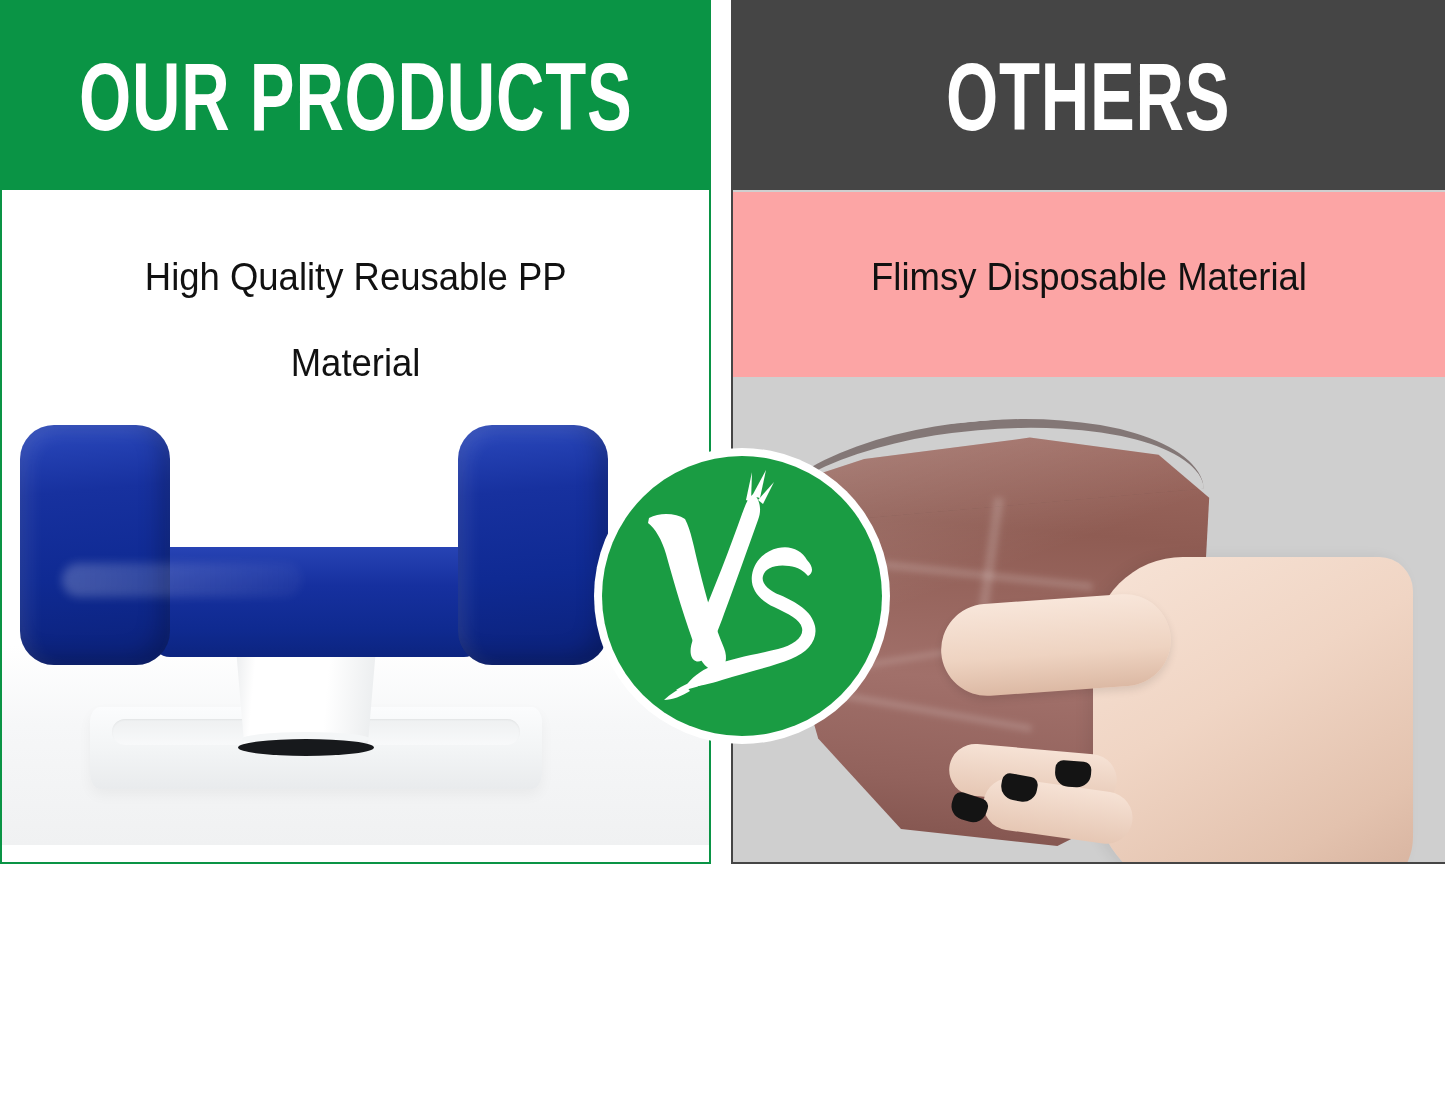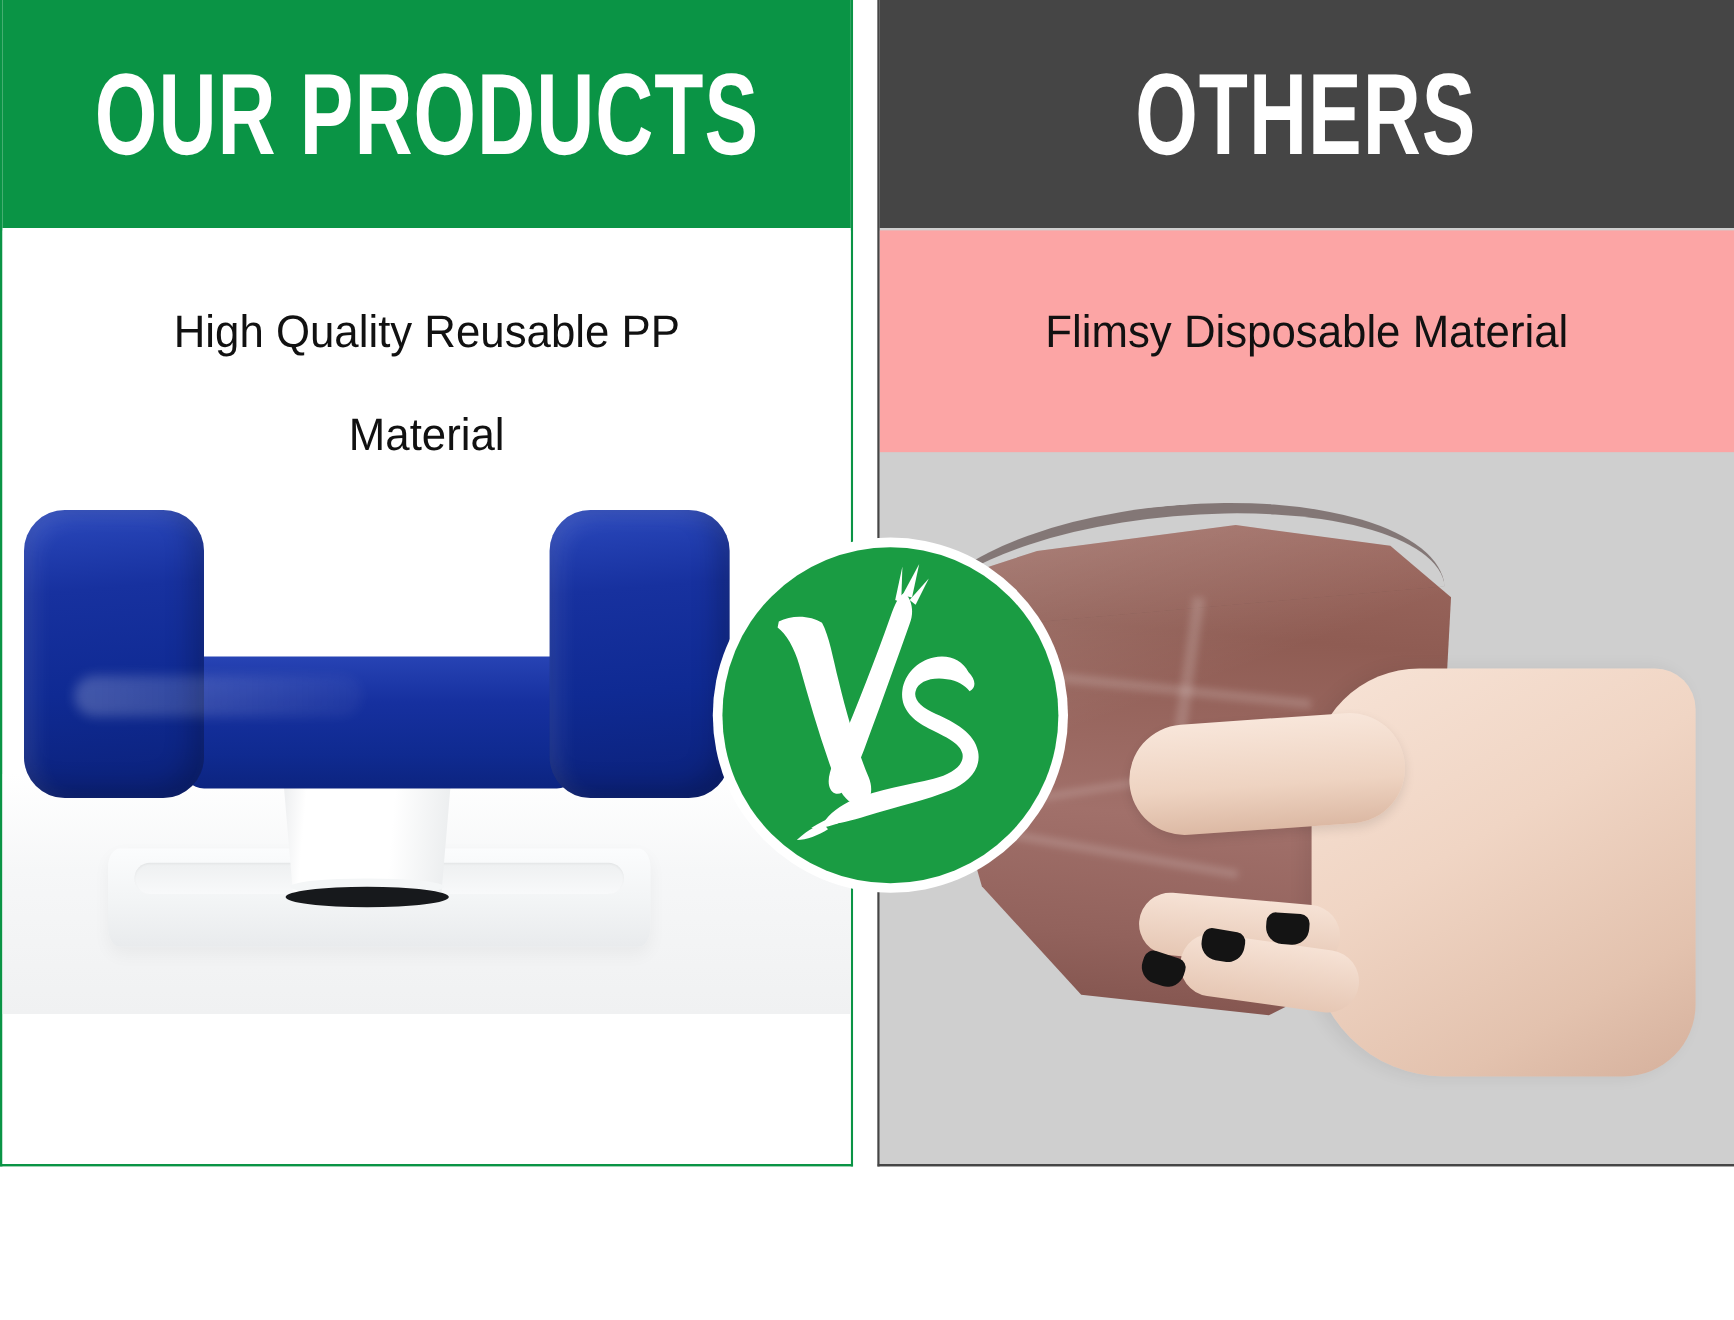--- a/index.html
+++ b/index.html
@@ -17,21 +17,21 @@
     width: 1445px;
     height: 1100px;
     background: #ffffff;
     overflow: hidden;
   }
 
   
   .panel {
     position: absolute;
     top: 0;
-    height: 972px;
+    height: 864px;
     box-sizing: border-box;
     overflow: hidden;
   }
   .panel-left {
     left: 0;
     width: 711px;
     border: 2px solid #0a9445;
     border-top: none;
     background: #ffffff;
   }

